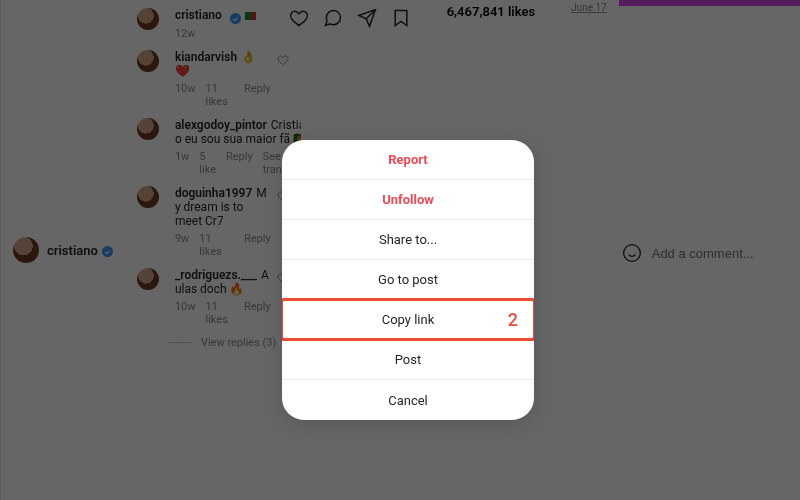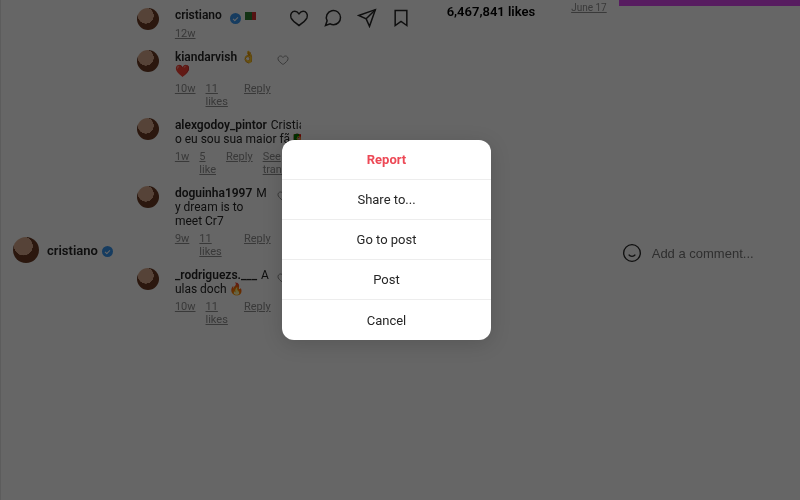--- a/index.html
+++ b/index.html
@@ -19,42 +19,42 @@
   .flag { display:inline-block; width:11px; height:8px; background:linear-gradient(90deg,#2e7d32 60%,#d32f2f 60%); margin-left:4px; position:relative; top:1px;}
   .more { position:absolute; top:8px; right:10px; width:26px; height:22px; display:flex; align-items:center; justify-content:center; cursor:pointer;}
   .dot {width:3px;height:3px;background:#262626;border-radius:50%;margin:0 1.5px;}
   .annot-more { position:absolute; top:4px; right:4px; width:40px; height:30px; border:3px solid #ed4a3a; border-radius:6px; pointer-events:none;}
   .annot1 { position:absolute; top:28px; right:8px; color:#ed4a3a; font-size:18px; font-weight:500;}
   .comments { flex:1; overflow:hidden; padding:0 12px 0 12px; font-size:12px; color:#262626;}
   .crow { display:flex; padding:8px 0 2px 0; }
   .cbody { flex:1; margin-left:8px; }
   .cuser { font-weight:600; font-size:12px; margin-right:4px;}
   .ctext { font-size:12px; color:#262626; word-break:break-word;}
-  .cmeta { display:flex; gap:10px; font-size:11px; color:#8e8e8e; margin-top:4px;text-decoration:underline;}
+  .cmeta { display:flex; gap:10px; font-size:11px; color:#8e8e8e; margin-top:4px;}
   .cmeta span { cursor:pointer; }
   .heart { width:12px; height:12px; margin-left:6px; margin-top:4px; flex:none; position:relative;}
   .heart svg{width:12px;height:12px;stroke:#8e8e8e;fill:none;stroke-width:2;}
   .replies { font-size:11px; color:#8e8e8e; margin:8px 0 8px 32px; display:flex; align-items:center; gap:10px;}
   .replies::before{content:"";display:inline-block;width:22px;height:1px;background:#c7c7c7;}
   .sep { height:1px; background:#efefef; margin:0 -12px;}
   .actions { padding:8px 12px 4px; }
   .arow { display:flex; align-items:center; gap:14px;}
   .arow svg { width:20px; height:20px; stroke:#262626; fill:none; stroke-width:1.8;}
   .save { margin-left:auto; }
   .likes { font-size:13px; font-weight:600; padding:4px 24px 0; }
   .date { font-size:10px; color:#8e8e8e; padding:2px 12px 8px;text-decoration:underline;}
   .addc { border-top:6px solid #d946ef; padding:10px 3px; display:flex; align-items:center;}
   .addc .smile{width:20px;height:20px;stroke:#262626;fill:none;stroke-width:1.6;margin-right:10px;}
   .addc input{border:none;outline:none;font-size:13px;flex:1;background:transparent;}
   .post-btn{font-size:13px;font-weight:600;color:#b8defb;cursor:pointer;}
 
   
   .mask { position:absolute; inset:0; background:rgba(0,0,0,0.6);}
   
-  .modal { position:absolute; width:209px; left:282px; top:140px; background:#fff; border-radius:12px; overflow:hidden; box-shadow:0 4px 20px rgba(0,0,0,.15);}
+  .modal { position:absolute; width:252px; left:282px; top:140px; background:#fff; border-radius:22px; overflow:hidden; box-shadow:0 4px 20px rgba(0,0,0,.15);}
   .mrow { height:40px; display:flex; align-items:center; justify-content:center; font-size:13px; color:#262626; border-bottom:1px solid #ededed; cursor:pointer; position:relative;}
   .mrow:last-child{border-bottom:none;}
   .mrow.red{color:#ed4956; font-weight:700; font-size:13px;}
   .annot-copy { position:absolute; inset:-2px; border:3px solid #ed4a3a; border-radius:4px; pointer-events:none;}
   .annot2 { position:absolute; right:16px; color:#ed4a3a; font-size:18px; font-weight:500;}
 
   
   .p1{left:-10px;top:40px;width:160px;height:340px;background:#2b3a1f;}
   .p2{left:120px;top:10px;width:170px;height:400px;background:#3a4b28;}
   .p3{left:250px;top:40px;width:180px;height:400px;background:#314222;}
@@ -161,20 +161,23 @@
           <div class="cmeta">
               <span>10w</span>
               <span>11 likes</span>
               <span>Reply</span>
             </div>
         </div>
         <div class="heart"><svg viewBox="0 0 24 24">
               <path d="M12 21s-7-4.5-9.5-9C.5 7 4 4 7 4c2 0 3.5 1 5 3 1.5-2 3-3 5-3 3 0 6.5 3 4.5 8C19 16.5 12 21 12 21z"></path>
             </svg></div>
       </div>
+      <div class="replies">
+          <span>View replies (3)</span>
+        </div>
 
 
     </div>
 
     <div class="sep"></div>
     <div class="actions">
       <div class="arow">
         <svg viewBox="0 0 24 24">
             <path d="M12 21s-7-4.5-9.5-9C.5 7 4 4 7 4c2 0 3.5 1 5 3 1.5-2 3-3 5-3 3 0 6.5 3 4.5 8C19 16.5 12 21 12 21z"></path>
           </svg>
@@ -200,18 +203,24 @@
           <line x1="15" y1="9" x2="15" y2="9"></line>
         </svg>
       <input placeholder="Add a comment..." style="">
       <span class="post-btn">Post</span>
     </div>
   </div>
 
   <div class="mask"></div>
   <div class="modal">
     <div class="mrow red">Report</div>
+    <div class="mrow red">Unfollow</div>
     <div class="mrow">Share to...</div>
     <div class="mrow">Go to post</div>
+    <div class="mrow">
+      <span>Copy link</span>
+      <span class="annot2">2</span>
+      <div class="annot-copy"></div>
+    </div>
     <div class="mrow">Post</div>
     <div class="mrow">Cancel</div>
   </div>
 </div>
 
 </body></html>

